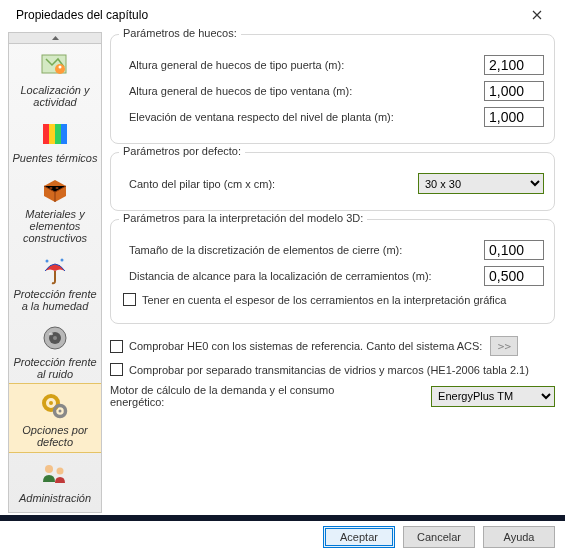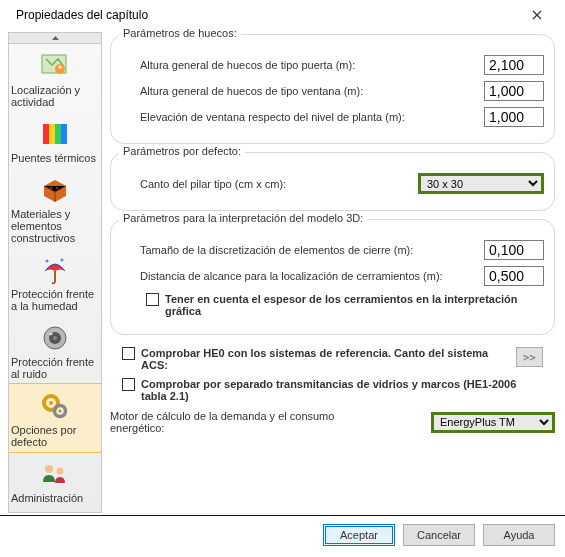--- a/index.html
+++ b/index.html
@@ -5,40 +5,40 @@
 * { box-sizing: border-box; font-family: 'Segoe UI', Tahoma, sans-serif; font-size: 11px; }
 body { margin: 0; background: #fff; width: 565px; height: 557px; overflow: hidden; }
 .titlebar { display: flex; justify-content: space-between; align-items: center; height: 30px; padding: 0 8px 0 16px; background: #fff; }
 .titlebar-title { font-size: 12px; }
 .close-btn { width: 40px; height: 28px; display: flex; align-items: center; justify-content: center; cursor: pointer; }
 .close-btn svg { width: 10px; height: 10px; }
 .body { display: flex; height: 485px; }
 .sidebar { width: 94px; background: linear-gradient(to bottom,#f8f8f8,#ececec); border: 1px solid #c8c8c8; margin: 2px 0 2px 8px; overflow: hidden; position: relative; }
 .scroll-up { height: 11px; background: #e8e8e8; border-bottom: 1px solid #c8c8c8; display: flex; align-items: center; justify-content: center; cursor: pointer; }
 .sidebar-items { }
-.sb-item { padding: 4px 2px 4px 2px; cursor: pointer; }
+.sb-item { text-align: center; padding: 4px 2px 4px 2px; cursor: pointer; font-style: italic; }
 .sb-item.selected { background: #fdeecb; border: 1px solid #e5c365; margin: -1px; position: relative; }
 .sb-icon { width: 32px; height: 32px; margin: 2px auto 2px auto; display: flex; align-items: center; justify-content: center; }
 .sb-label { font-size: 11px; line-height: 12px; color: #333; }
 .main { flex: 1; padding: 4px 10px 2px 8px; }
-.group { border: 1px solid #d8d8d8; border-radius: 14px; padding: 14px 10px 10px 23px; margin-bottom: 8px; position: relative; }
+.group { border: 1px solid #d8d8d8; border-radius: 8px; padding: 14px 10px 10px 12px; margin-bottom: 8px; position: relative; }
 .group-title { position: absolute; top: -8px; left: 8px; background: #fff; padding: 0 4px; color: #333; }
 .row { display: flex; align-items: center; margin: 6px 0; }
 .row-label { flex: 1; color: #333; padding-left: 6px; }
 .tinput { width: 60px; height: 20px; border: 1px solid #7a7a7a; padding: 0 4px; font-size: 14px; text-align: left; background: #fff; }
-.select { height: 21px; border: 3px solid #4d7c0f; background: #e9e9e9; font-size: 11px; padding: 0 2px; margin-left: 36px; }
+.select { height: 21px; border: 1px solid #4d7c0f; background: #e9e9e9; font-size: 11px; padding: 0 2px; margin-left: 36px; }
 .select.w1 { width: 126px; }
 .select.w2 { width: 126px; }
-.chk-row { display: flex; align-items: flex-start; margin: 7px 12px; font-weight: bold; }
+.chk-row { display: flex; align-items: center; margin: 7px 0; }
 .chk { width: 13px; height: 13px; border: 1px solid #333; margin-right: 6px; flex-shrink: 0; background:#fff; }
 .chk-label { color: #333; }
 .inline-row { display: flex; align-items: center; margin: 8px 0 4px 0; }
 .inline-label { color: #333; margin-right: 8px; }
 .he0-btn { width: 28px; height: 20px; border: 1px solid #adadad; background: #e1e1e1; display: flex; align-items: center; justify-content: center; margin-left: 8px; color: #888; cursor: default; font-family: monospace; }
-.footer { height: 38px; border-top: 1px solid #0f172a; display: flex; align-items: center; justify-content: flex-end; padding: 0 10px; gap: 8px; }
+.footer { height: 38px; border-top: 6px solid #0f172a; display: flex; align-items: center; justify-content: flex-end; padding: 0 10px; gap: 8px; }
 .btn { min-width: 72px; height: 22px; border: 1px solid #adadad; background: #e1e1e1; cursor: pointer; display: flex; align-items: center; justify-content: center; color: #333; }
 .btn.primary { border: 1px solid #0078d7; background: #e5f1fb; outline: 1px solid #0078d7; outline-offset: -3px; }
 </style>
 </head>
 <body>
 
 <div class="titlebar">
   <span class="titlebar-title">Propiedades del capítulo</span>
   <div class="close-btn">
     <svg viewBox="0 0 10 10">

